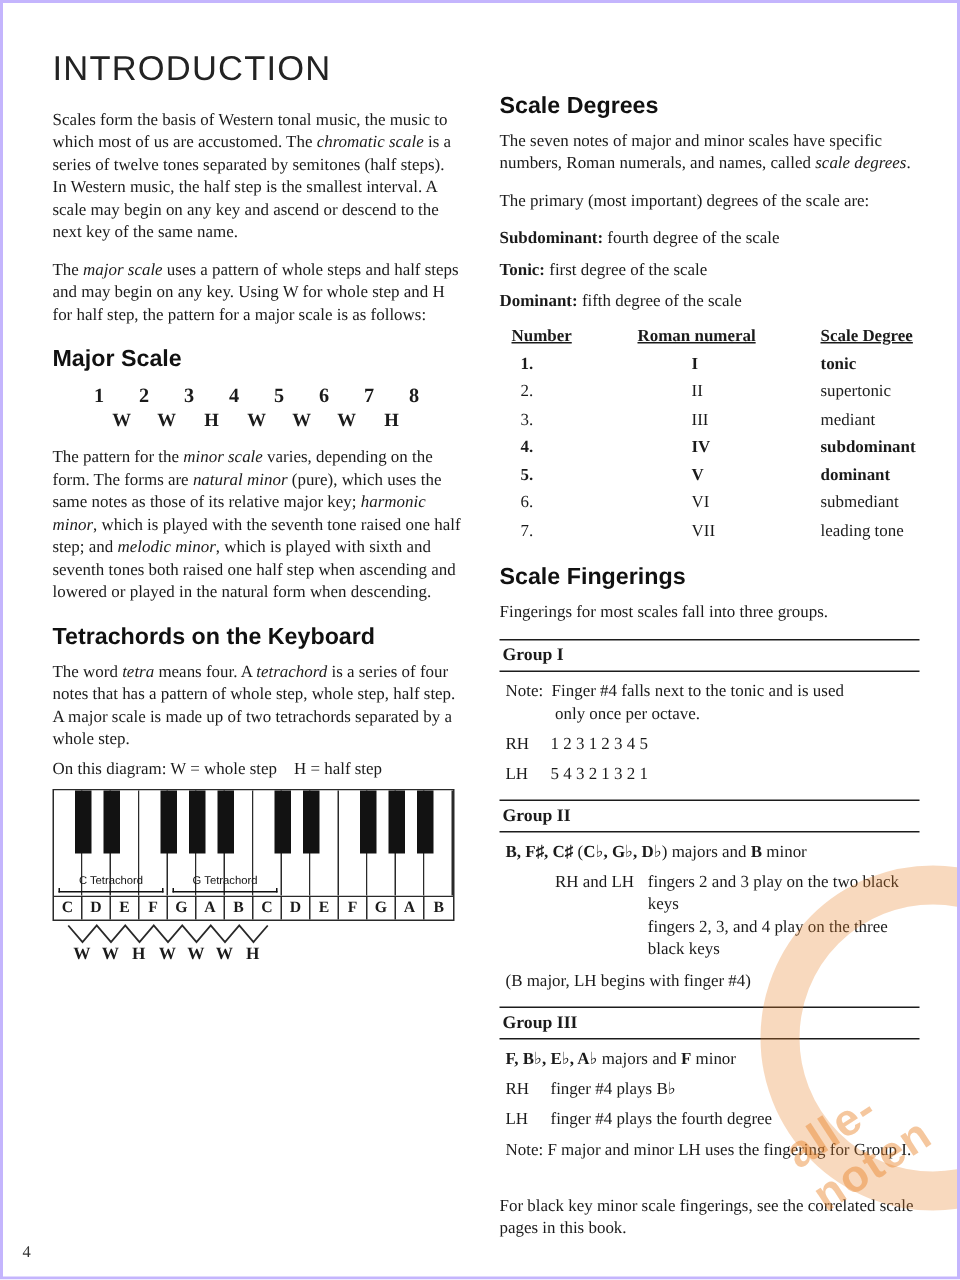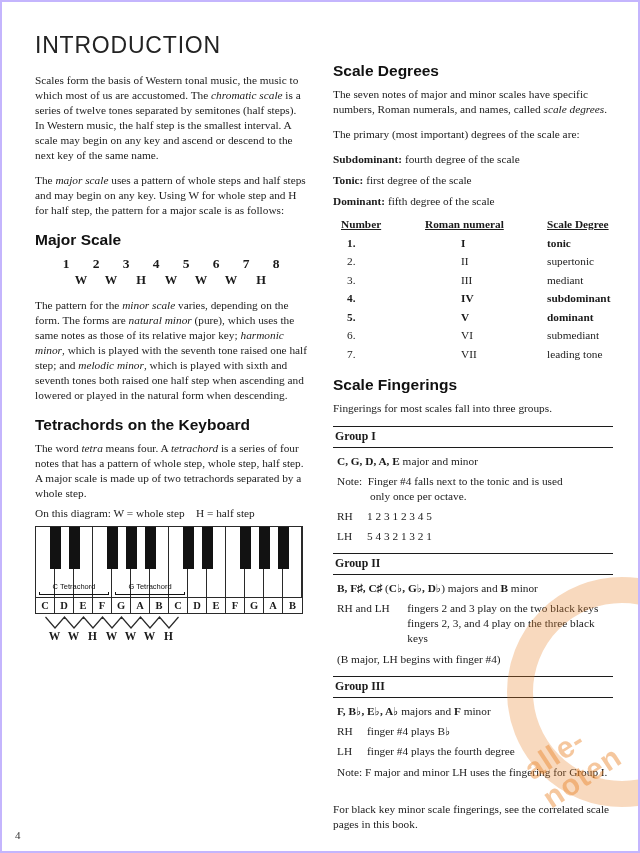--- a/index.html
+++ b/index.html
@@ -64,21 +64,21 @@
   
   .rule { border-top:1px solid #1c1c1c; }
   .group-title { font-weight:bold; font-size:11.8px; padding:2px 0 3px 2px; }
   .grp-body { padding:6px 0 9px 4px; font-size:11.3px; line-height:1.33; }
   .grp-keys { margin-bottom:5px; }
   .grp-line { }
   .indent-note { margin-left:33px; }
   .mt { margin-top:6px; }
   .fing-row { display:flex; margin-top:5px; }
   .fing-label { width:30px; }
-  .fing-row2 { display:flex; margin-top:2px; }
+  .fing-row2 { display:flex; margin-top:2px;margin-left:33px; }
   .fing-label-wide { width:72px; }
   .fing-lines span { display:block; }
   .footer-note { font-size:11.3px; line-height:1.33; margin-top:13px; }
 
   .page-num { position:absolute; left:13px; bottom:10px; font-size:11px; color:#333; }
 
   
   .wm-swirl { position:absolute; left:505px; top:575px; width:230px; height:230px;
               border:26px solid rgba(233,130,40,0.30); border-radius:50%; z-index:5; pointer-events:none; }
   .wm-text { position:absolute; left:516px; top:756px; transform:rotate(-33deg); transform-origin:left top;
@@ -245,21 +245,20 @@
       </div>
 
       <h2 class="h2 lg">Scale Fingerings</h2>
       <p class="body">Fingerings for most scales fall into three groups.</p>
 
       <div class="group">
         <div class="rule"></div>
         <div class="group-title">Group I</div>
         <div class="rule"></div>
         <div class="grp-body">
-          <div class="grp-keys"><span style="font-weight: bold;">C, G, D, A, E</span> major and minor</div>
           <div class="grp-line">Note: Finger #4 falls next to the tonic and is used</div>
           <div class="grp-line indent-note">only once per octave.</div>
           <div class="fing-row">
             <span class="fing-label">RH</span>
             <span>1 2 3 1 2 3 4 5</span>
           </div>
           <div class="fing-row">
             <span class="fing-label">LH</span>
             <span>5 4 3 2 1 3 2 1</span>
           </div>

